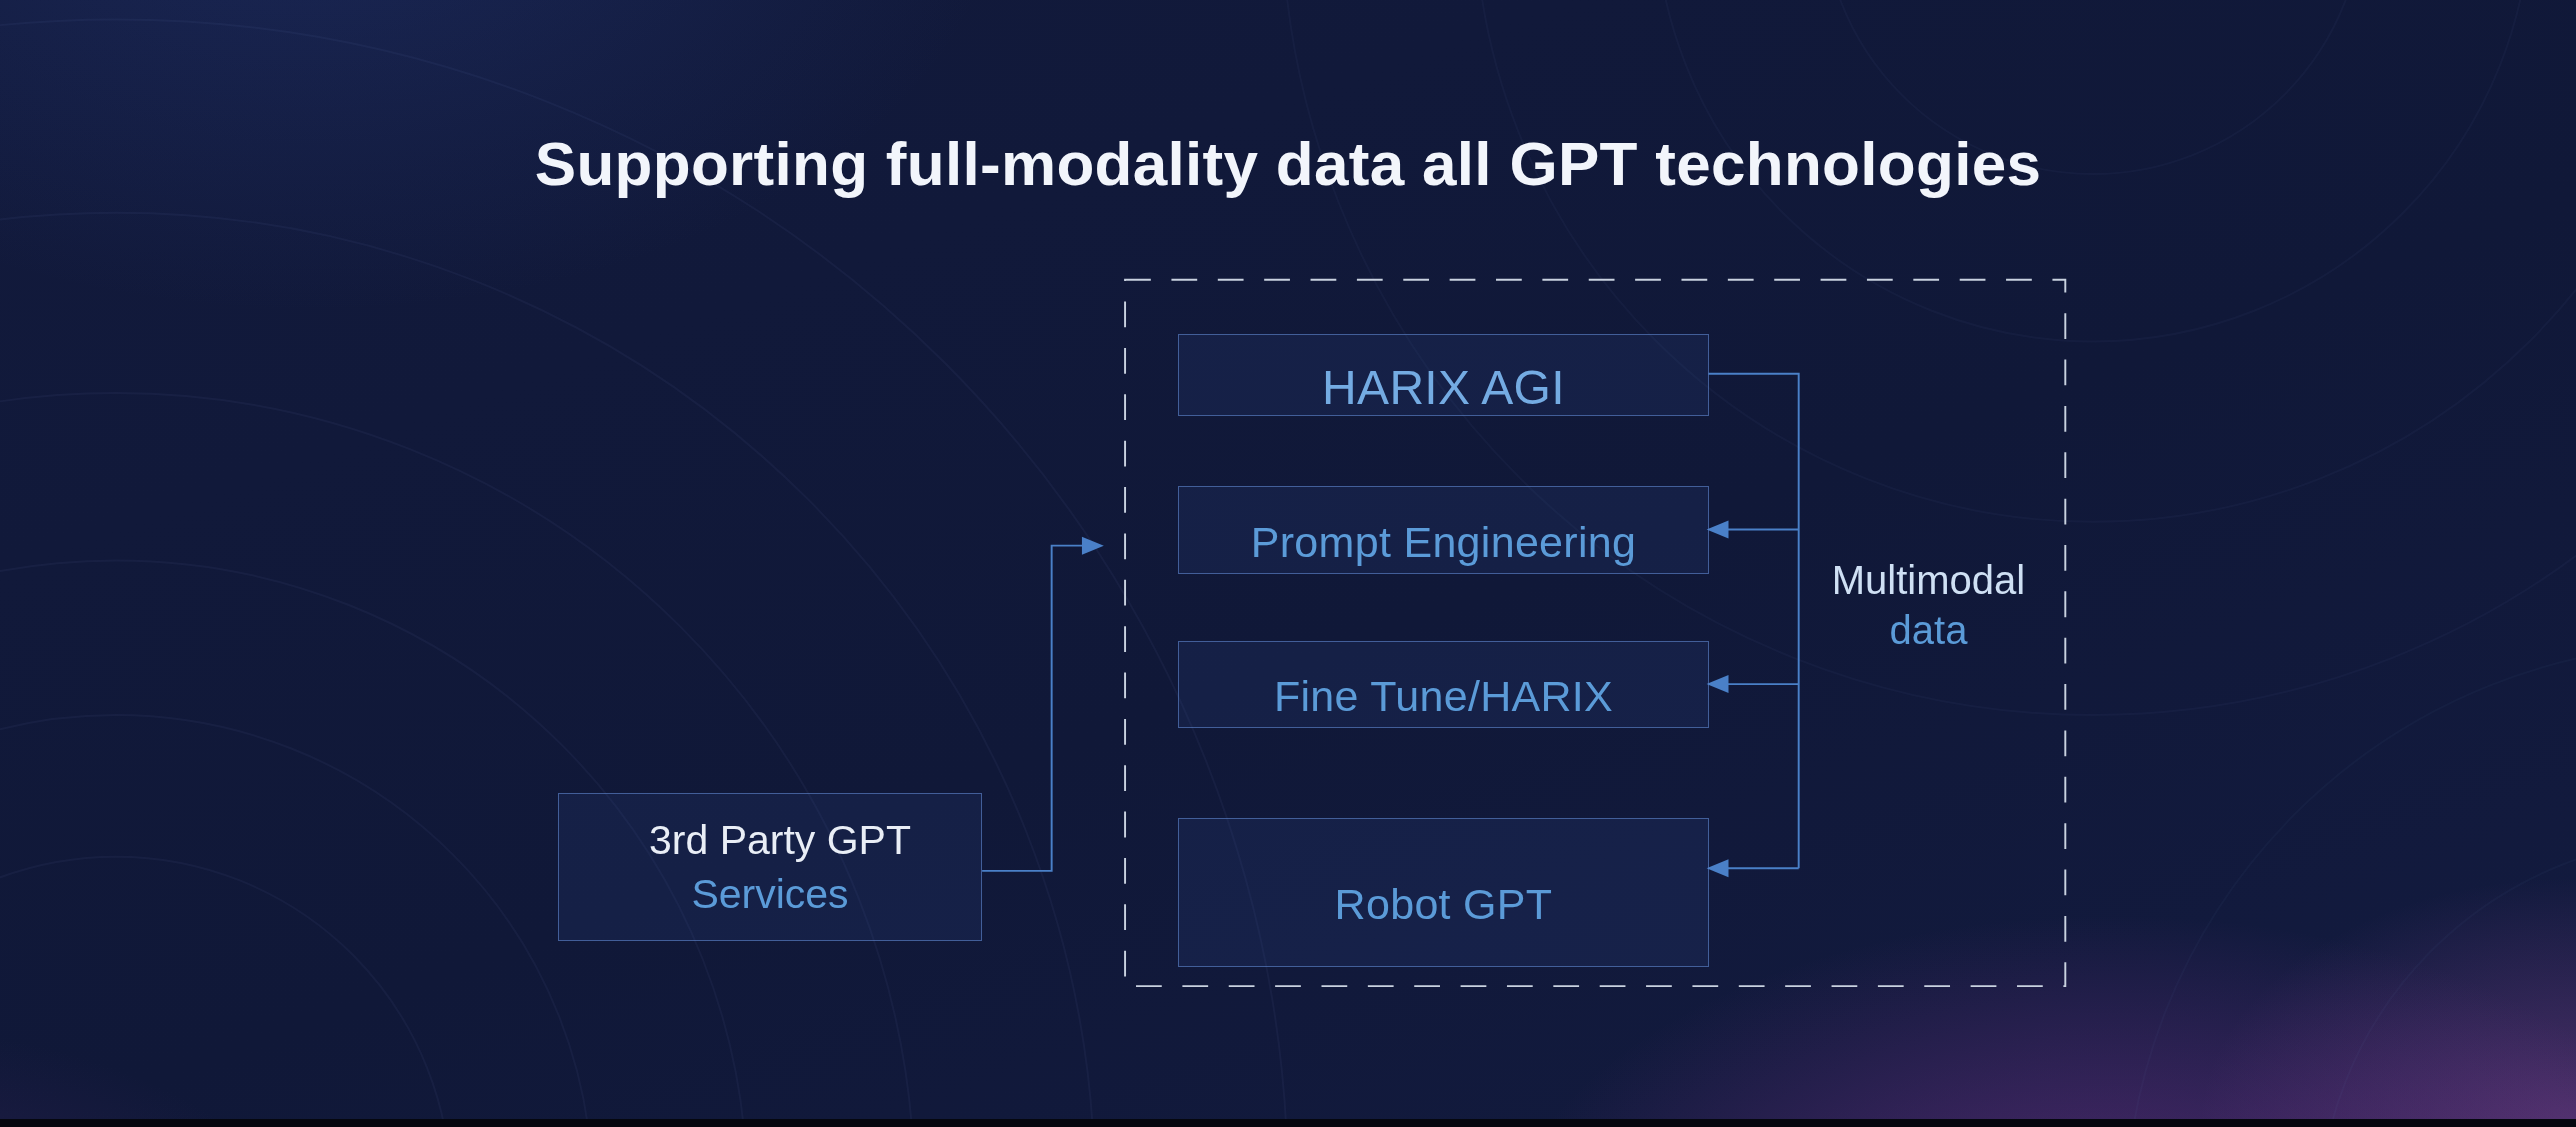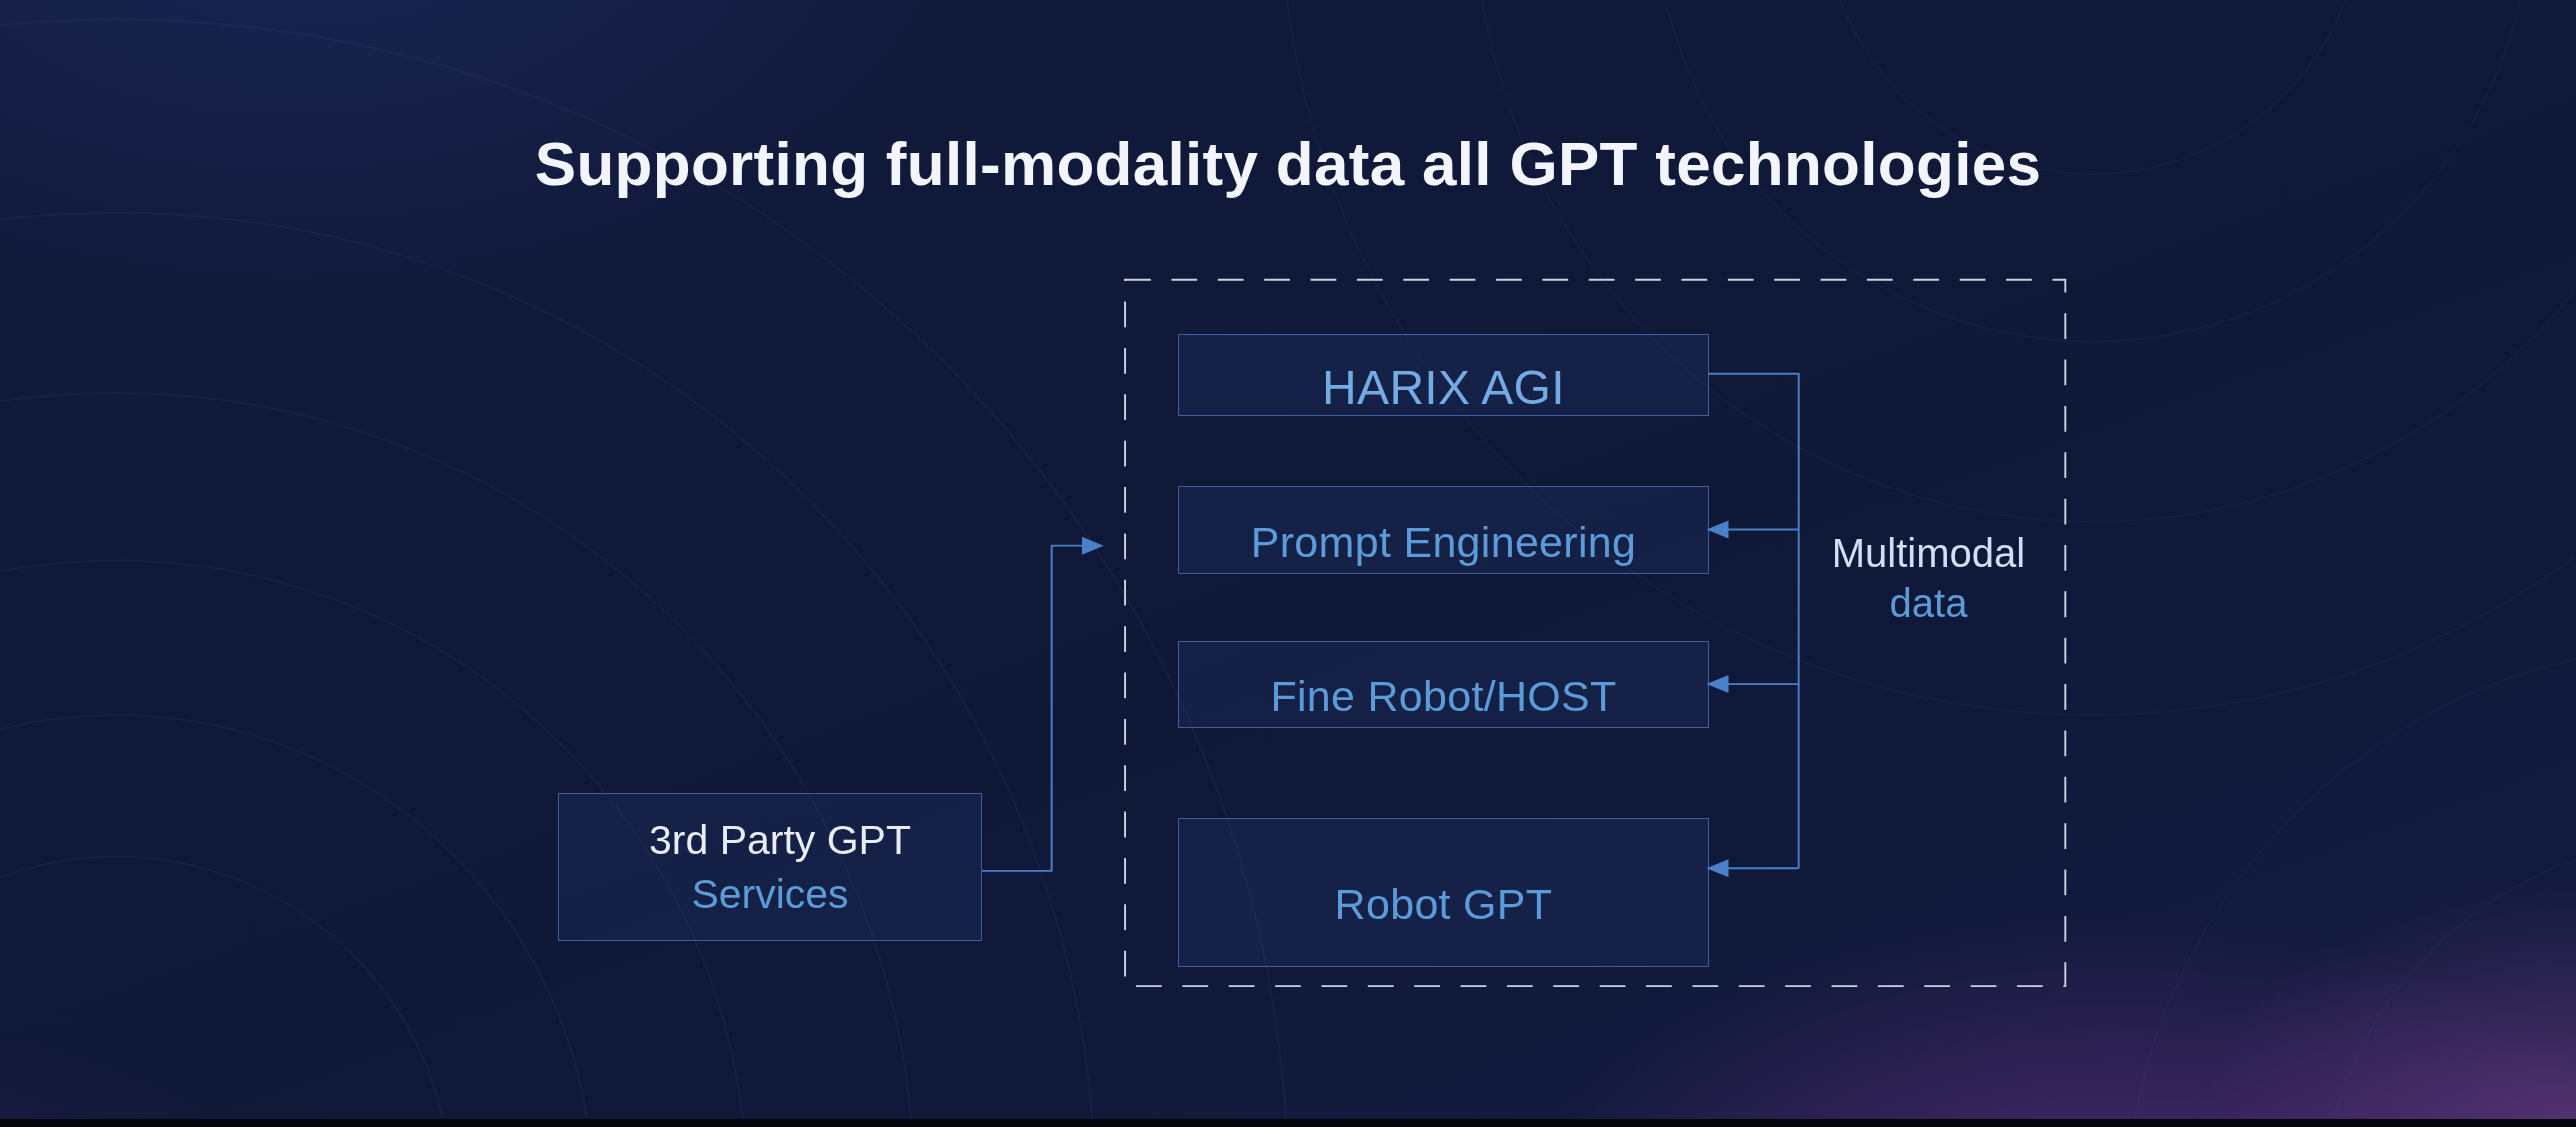--- a/index.html
+++ b/index.html
@@ -59,21 +59,21 @@
     align-items: center;
     justify-content: center;
     line-height: 54px;
     font-size: 41px;
     text-align: center;
   }
   .external-line1 { color: #e9eef6; margin-left: 20px; }
   .external-line2 { color: #5b9bd8; }
   .side-label {
     position: absolute;
-    left: 1803px; top: 528px;
+    left: 1803px; top: 555px;
     width: 251px;
     text-align: center;
     font-size: 40px;
     line-height: 50px;
   }
   .side-line1 { color: #cfe0f4; }
   .side-line2, .side-line3 { color: #5b9bd8; }
   svg { position: absolute; left: 0; top: 0; }
 </style>
 </head>
@@ -128,21 +128,21 @@
       <polygon fill="#4a80c8" points="1714,847 1680,833 1680,861"></polygon>
     </svg>
 
     <div class="node-box box-harix">
       <span class="node-label">HARIX AGI</span>
     </div>
     <div class="node-box box-prompt">
       <span class="node-label">Prompt Engineering</span>
     </div>
     <div class="node-box box-fine">
-      <span class="node-label">Fine Robot/HOST</span>
+      <span class="node-label">Fine Tune/HARIX</span>
     </div>
     <div class="node-box box-robot">
       <span class="node-label">Robot GPT</span>
     </div>
 
     <div class="side-label">
       <div class="side-line1">Multimodal</div>
       <div class="side-line2">data</div>
     </div>
 

